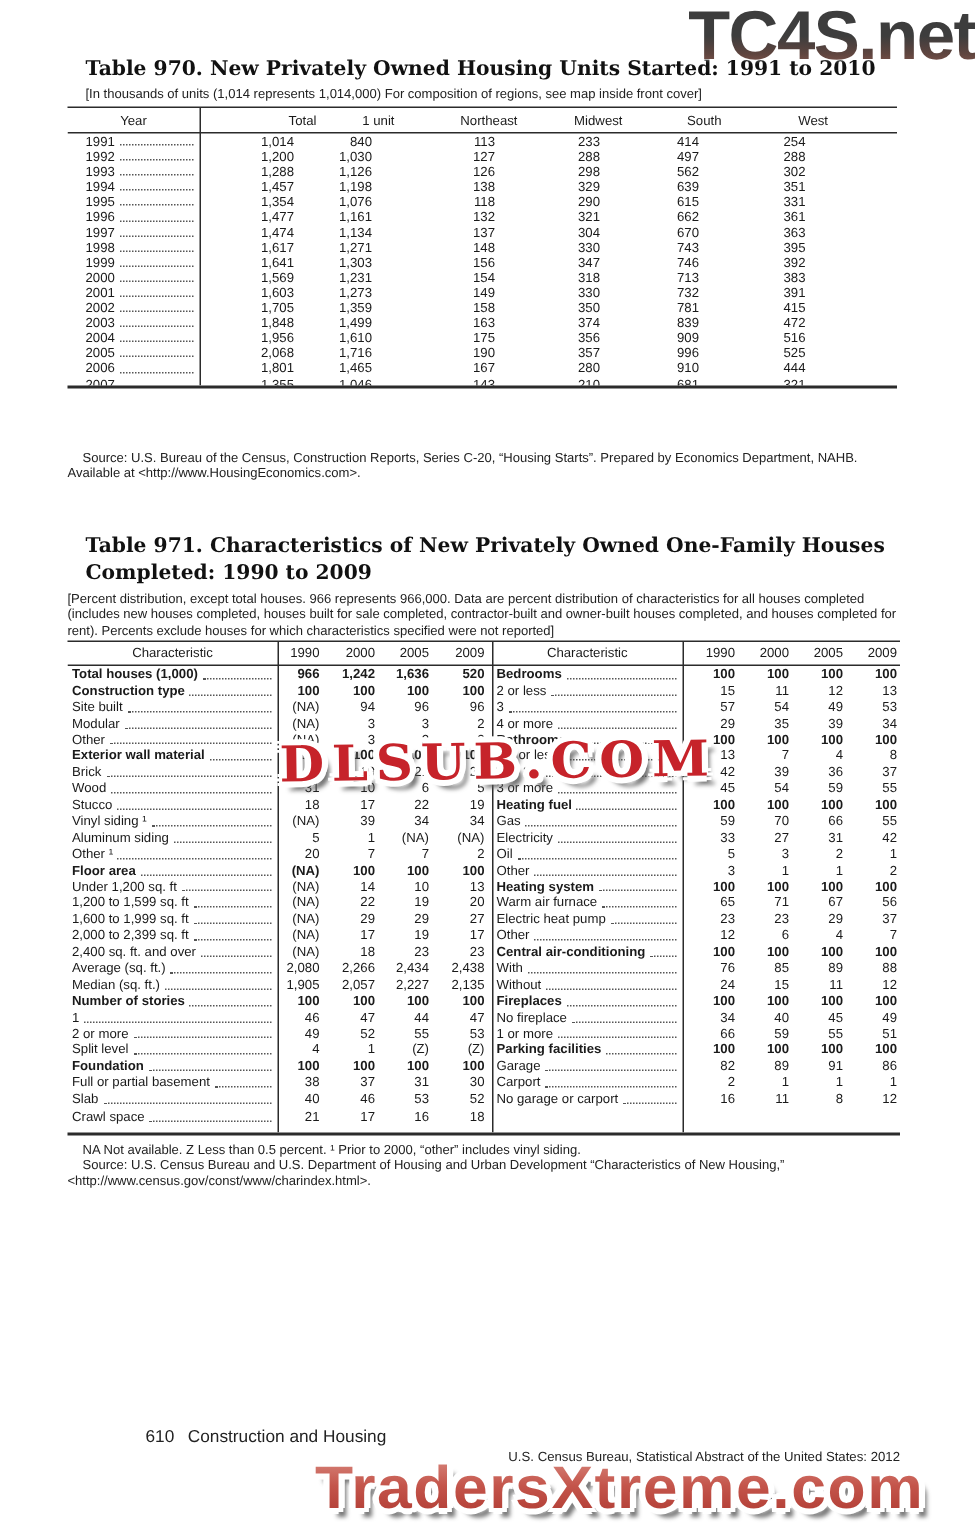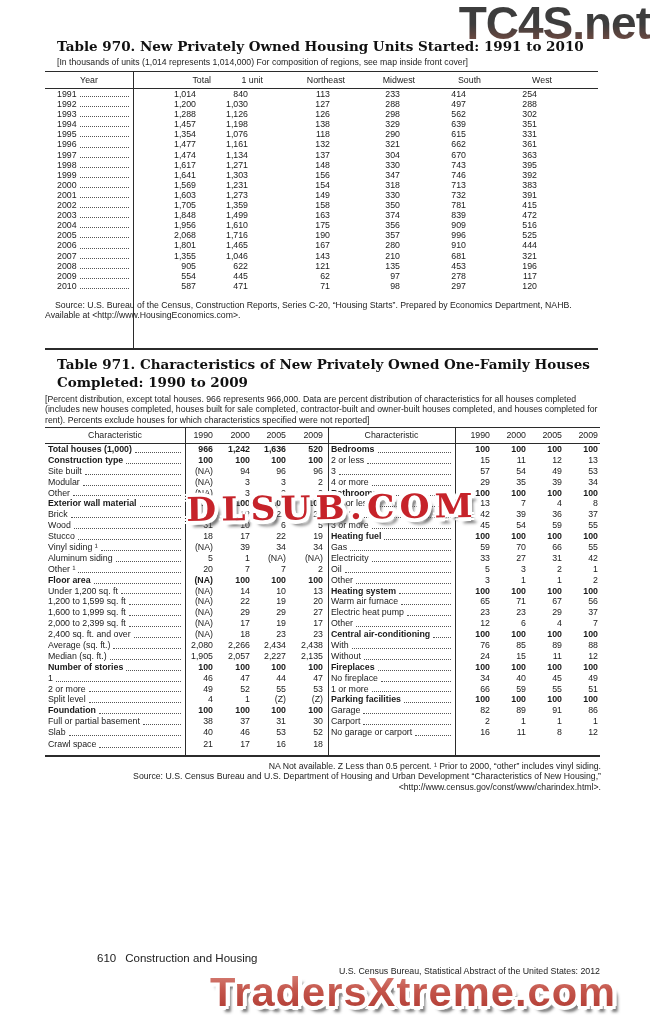--- a/index.html
+++ b/index.html
@@ -18,21 +18,21 @@
        box-sizing:border-box;overflow:hidden;}
   .vline{position:absolute;top:0;bottom:0;width:1px;background:#2b2b2b;}
   .c{overflow:hidden;white-space:nowrap;}
   .num{text-align:right;}
   .lblc{display:flex;align-items:flex-end;}
   .lbl{white-space:nowrap;}
   .leader{flex:1 1 auto;border-bottom:1.2px dotted #555;margin:0 4px 2px 3px;min-width:4px;}
   .ctr{text-align:center;}
 
   
-  .tbl970{top:71px;width:553px;height:279px;font-size:8.8px;}
+  .tbl970{top:71px;width:553px;height:188px;font-size:8.8px;}
   .g970{display:grid;grid-template-columns:88px 78px 52px 82px 70px 66px 71px 46px;}
   .hdr970{height:16px;line-height:16px;border-bottom:1.5px solid #2b2b2b;}
   .r970{height:10.1px;line-height:10.1px;}
   .r970 .num{padding-right:15px;}
   .r970 .lblc{padding-left:12px;}
 
   
   .tbl971{top:427px;width:555px;height:330px;font-size:8.8px;}
   .hdr971{display:flex;height:15px;line-height:15px;border-bottom:1.5px solid #2b2b2b;}
   .body971{display:flex;align-items:flex-start;}
@@ -41,21 +41,21 @@
   .g971L{display:grid;grid-template-columns:140px 30px 37px 36px 37px 3px;}
   .g971R{display:grid;grid-template-columns:127px 37px 36px 36px 36px;}
   .r971{height:10.9px;line-height:10.9px;}
   .r971 .num{padding-right:2px;}
   .r971 .lblc{padding-left:3px;}
   .r971.indent .lblc{}
   .r971.bold .lbl,.r971.bold .num{font-weight:700;}
   .r971.gap{margin-top:1px;}
   .hdr971 .num{padding-right:2px;}
 
-  .foot{position:absolute;left:45px;width:556px;font-size:8.7px;line-height:10.4px;color:#222;text-align:right;}
+  .foot{position:absolute;left:45px;width:556px;font-size:8.7px;line-height:10.4px;color:#222;}
   .foot p{margin:0;text-indent:10px;}
 
   
   .pg-label{position:absolute;left:57px;top:952px;font-size:11.5px;color:#222;margin-left:40px;}
   .pg-label .no{margin-right:9px;}
   .census-line{position:absolute;right:52px;top:966px;font-size:8.8px;color:#222;}
 
   
   .wm{position:absolute;z-index:20;font-weight:700;pointer-events:none;}
   .wm-top{top:-4px;right:2px;font-family:"Liberation Sans",sans-serif;font-size:46px;

